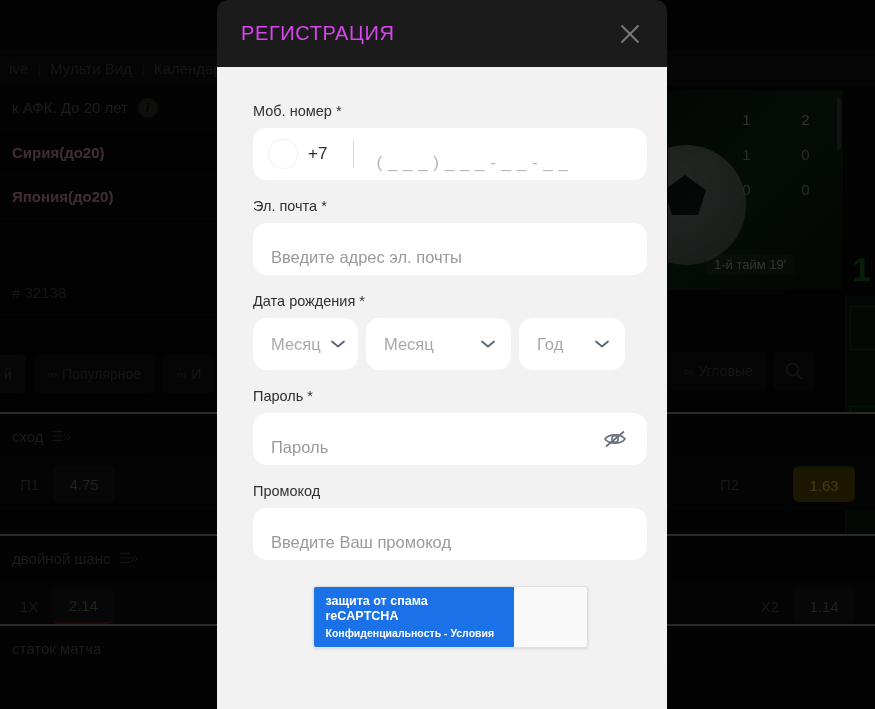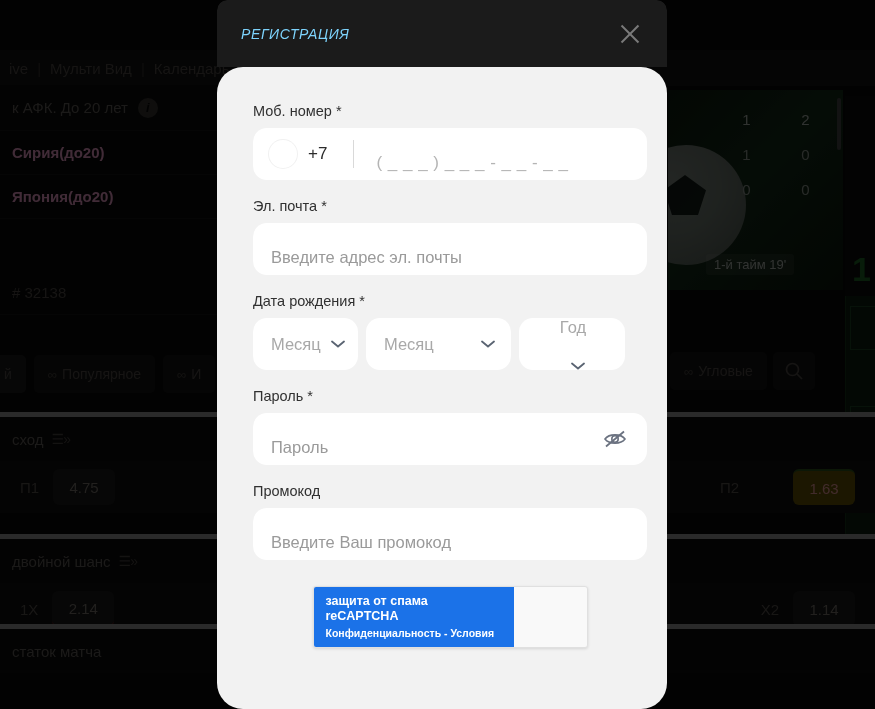--- a/index.html
+++ b/index.html
@@ -55,21 +55,21 @@
   .chip {
     background: #161616; border-radius: 5px; height: 38px;
     display: flex; align-items: center; padding: 0 14px;
     color: #55504c; font-size: 14px; white-space: nowrap;
   }
   .chip.active { background: #1e1e1e; }
   .link-ico { margin-right: 5px; color: #4b4742; font-size: 13px; }
 
   .bg-market {
     position: absolute; left: 0; width: 875px;
-    border-top: 5px solid #a3a3a3;
+    border-top: 2px solid #a3a3a3;
   }
   .market-head {
     height: 44px; background: #0c0c0c;
     display: flex; align-items: center; padding: 0 12px;
     color: #6a6560; font-size: 15px; white-space: nowrap;
   }
   .coins { margin-left: 8px; color: #4d4945; letter-spacing: -1px; font-size: 14px;}
   .market-odds {
     height: 52px; background: #111111;
     display: flex; align-items: center; justify-content: space-between;
@@ -78,21 +78,21 @@
   .odd-group { display: flex; align-items: center; gap: 14px; }
   .odd-label { color: #5d5853; font-size: 15px; }
   .odd-box {
     background: #1b1b1b; border-radius: 6px;
     width: 62px; height: 36px;
     display: flex; align-items: center; justify-content: center;
     color: #837d76; font-size: 15px;
   }
   .odd-box.underline { border-bottom: 2px solid #7a2222; }
   .odd-box.selected {
-    background: #6d5a06; color: #fca5a5;
+    background: #6d5a06; color: #fde047;
     border-top: 2px solid #2f5a1c;
     margin-left: 40px;
   }
 
   
   .sb-wrap {
     position: absolute; top: 90px; left: 668px; width: 175px; height: 200px;
     background: linear-gradient(135deg,#0e1d10 0%, #16301a 45%, #0c180d 100%);
     overflow: hidden;
   }
@@ -173,37 +173,36 @@
     display: flex; flex-direction: column;
   }
   .modal-header {
     height: 67px; background: #1b1b1b;
     display: flex; align-items: center; justify-content: space-between;
     padding: 0 22px 0 24px;
     border-radius: 10px 10px 0 0;
     flex: 0 0 auto;
   }
   .modal-title {
-    color: #7dd3fc; font-size: 14px; letter-spacing: .6px; font-style: italic;
+    color: #d946ef; font-size: 20px; letter-spacing: .6px;
   }
   .close-x {
     width: 30px; height: 30px; position: relative; cursor: pointer;
   }
   .close-x::before, .close-x::after {
     content: ""; position: absolute; left: 3px; top: 14px;
     width: 24px; height: 2px; background: #7a7a7a;
   }
   .close-x::before { transform: rotate(45deg); }
   .close-x::after  { transform: rotate(-45deg); }
 
   .modal-body {
     flex: 1 1 auto; background: #f2f2f2;
     padding: 36px 20px 0 36px;
     overflow: hidden;
-    border-radius: 26px;
   }
   .field { margin-bottom: 18px; }
   .field-label {
     color: #303030; font-size: 14.5px; margin-bottom: 9px;
   }
   .field-label .req { color: #303030; }
 
   .input-box {
     background: #ffffff; border-radius: 14px;
     height: 52px; width: 100%;
@@ -233,21 +232,21 @@
 
   
   .date-row { display: flex; gap: 8px; }
   .select-box {
     background: #ffffff; border-radius: 14px; height: 52px;
     display: flex; align-items: center; justify-content: space-between;
     padding: 0 16px 0 18px; cursor: pointer;
   }
   .select-box.day   { width: 105px; }
   .select-box.month { width: 145px; gap: 32px; }
-  .select-box.year  { width: 106px; flex-direction: column; }
+  .select-box.year  { width: 106px; }
   .select-ph { color: #a8a8a8; font-size: 16.5px; }
   .chev {
     width: 14px; height: 8px; margin-left: 10px; flex: 0 0 auto;
   }
   .chev svg { display: block; }
 
   
   .pw-box { justify-content: space-between; padding-right: 20px; }
   .eye { width: 24px; height: 20px; cursor: pointer; }
 

